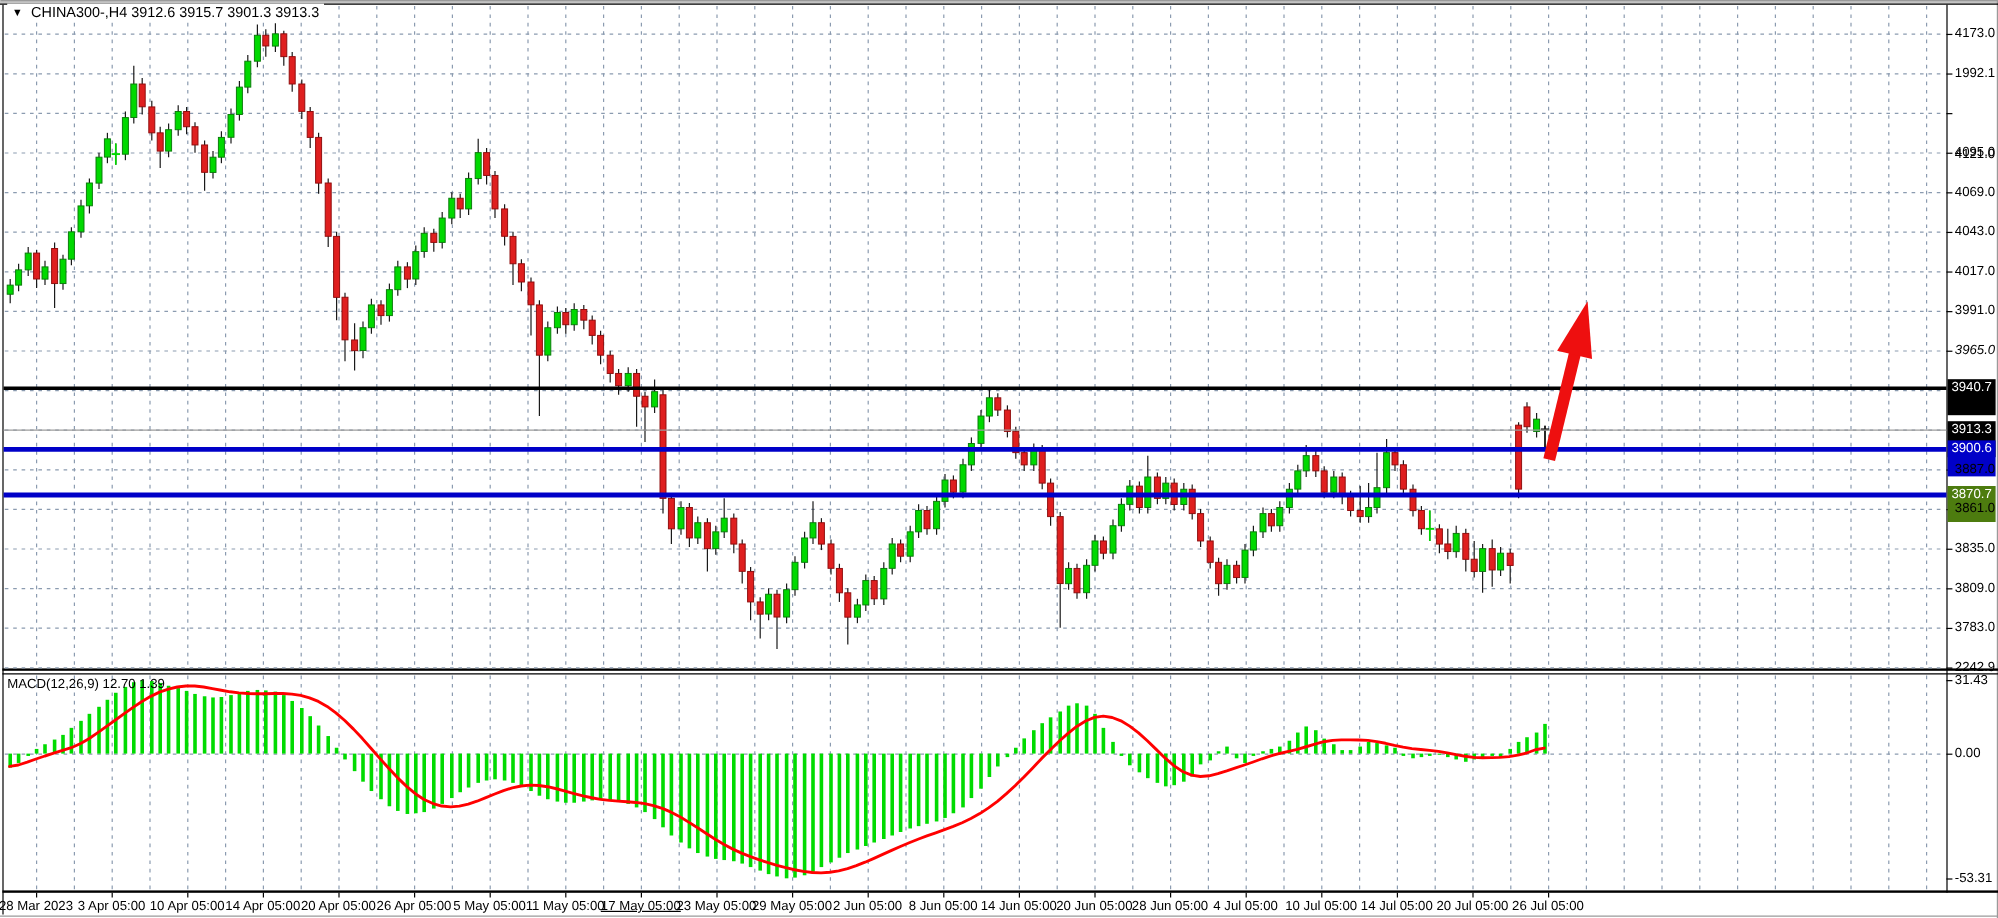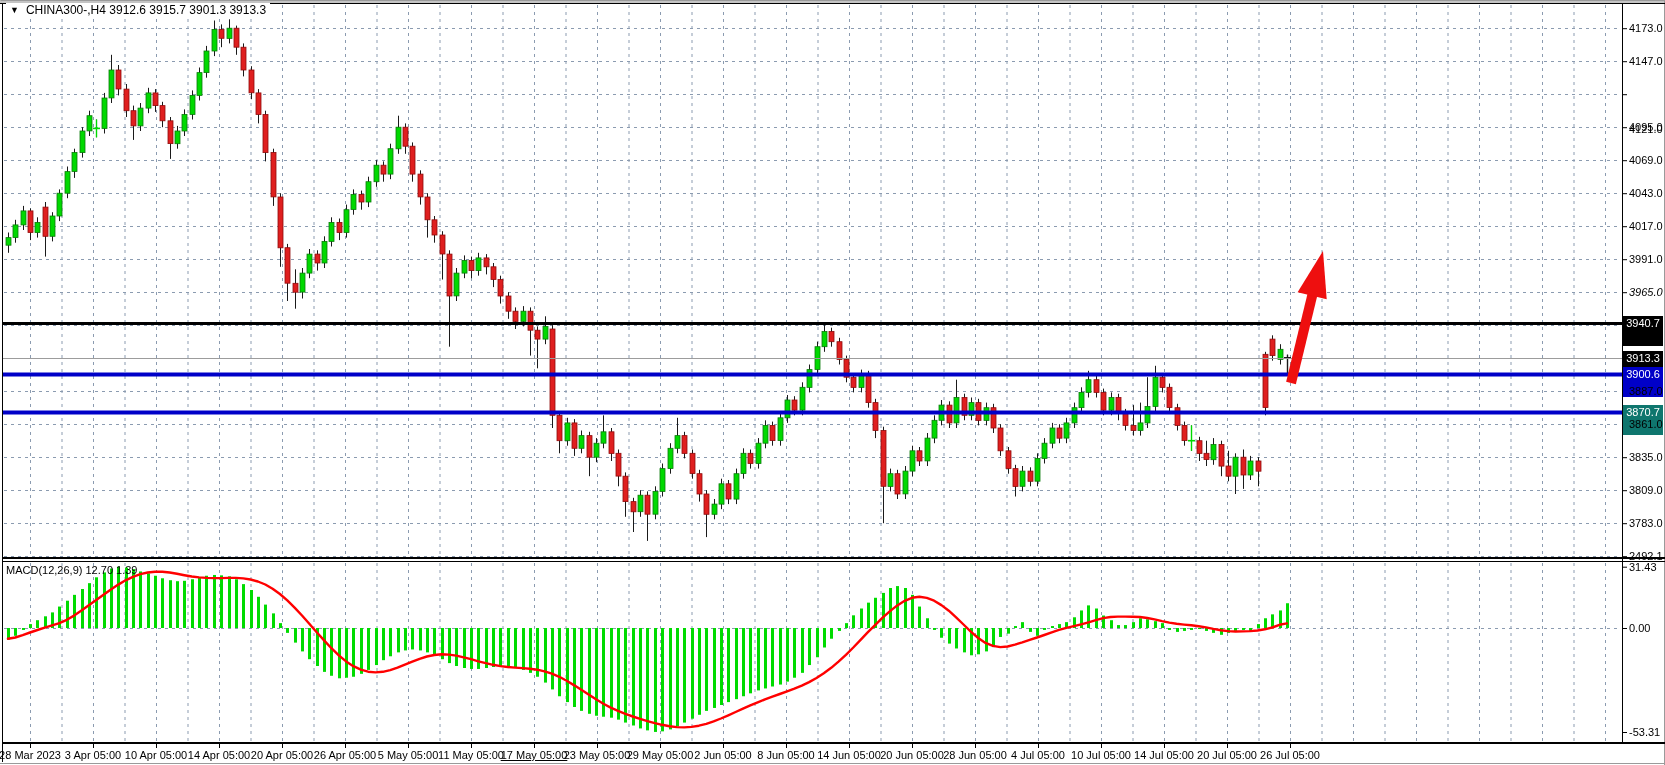--- a/index.html
+++ b/index.html
@@ -741,36 +741,36 @@
     <span class="caret">▼</span>
     <span>CHINA300-,H4  3912.6 3915.7 3901.3 3913.3</span>
   </div>
 
   <div id="macd-label">MACD(12,26,9) 12.70 1.39</div>
 
   <div id="overlays">
       <div class="lbl badge" style="left: 1623px; top: 316px; background: rgb(0, 0, 0);">3940.7</div>
       <div class="lbl badge" style="left: 1623px; top: 351px; background: rgb(0, 0, 0);">3913.3</div>
       <div class="lbl badge" style="left: 1623px; top: 367px; background: rgb(0, 0, 200);">3900.6</div>
-      <div class="lbl badge" style="left: 1623px; top: 405px; background: #0f766e;">3870.7</div>
+      <div class="lbl badge" style="left: 1623px; top: 405px; background: #4d7c0f;">3870.7</div>
       <div class="lbl price-lbl" style="top: 22px;">4173.0</div>
-      <div class="lbl price-lbl" style="top: 55px;">4147.0</div>
+      <div class="lbl price-lbl" style="top: 55px;">1992.1</div>
       <div class="lbl price-lbl" style="top: 88px; margin-top: 35px;">4121.0</div>
       <div class="lbl price-lbl" style="top: 121px;">4095.0</div>
       <div class="lbl price-lbl" style="top: 154px;">4069.0</div>
       <div class="lbl price-lbl" style="top: 187px;">4043.0</div>
       <div class="lbl price-lbl" style="top: 220px;">4017.0</div>
       <div class="lbl price-lbl" style="top: 253px;">3991.0</div>
       <div class="lbl price-lbl" style="top: 286px; font-style: italic;">3965.0</div>
       <div class="lbl price-lbl" style="top: 385px;">3887.0</div>
       <div class="lbl price-lbl" style="top: 418px;">3861.0</div>
       <div class="lbl price-lbl" style="top: 451px;">3835.0</div>
       <div class="lbl price-lbl" style="top: 484px;">3809.0</div>
       <div class="lbl price-lbl" style="top: 517px;">3783.0</div>
-      <div class="lbl price-lbl" style="top: 550px;">2492.1</div>
+      <div class="lbl price-lbl" style="top: 550px;">2242.9</div>
       <div class="lbl price-lbl" style="top: 561px;">31.43</div>
       <div class="lbl price-lbl" style="top: 622px;">0.00</div>
       <div class="lbl price-lbl" style="top: 726px;">-53.31</div>
       <div class="lbl time-lbl" style="left: -15px; top: 749px;">28 Mar 2023</div>
       <div class="lbl time-lbl" style="left: 48px; top: 749px;">3 Apr 05:00</div>
       <div class="lbl time-lbl" style="left: 111px; top: 749px;">10 Apr 05:00</div>
       <div class="lbl time-lbl" style="left: 174px; top: 749px;">14 Apr 05:00</div>
       <div class="lbl time-lbl" style="left: 237px; top: 749px;">20 Apr 05:00</div>
       <div class="lbl time-lbl" style="left: 300px; top: 749px;">26 Apr 05:00</div>
       <div class="lbl time-lbl" style="left: 363px; top: 749px;">5 May 05:00</div>

